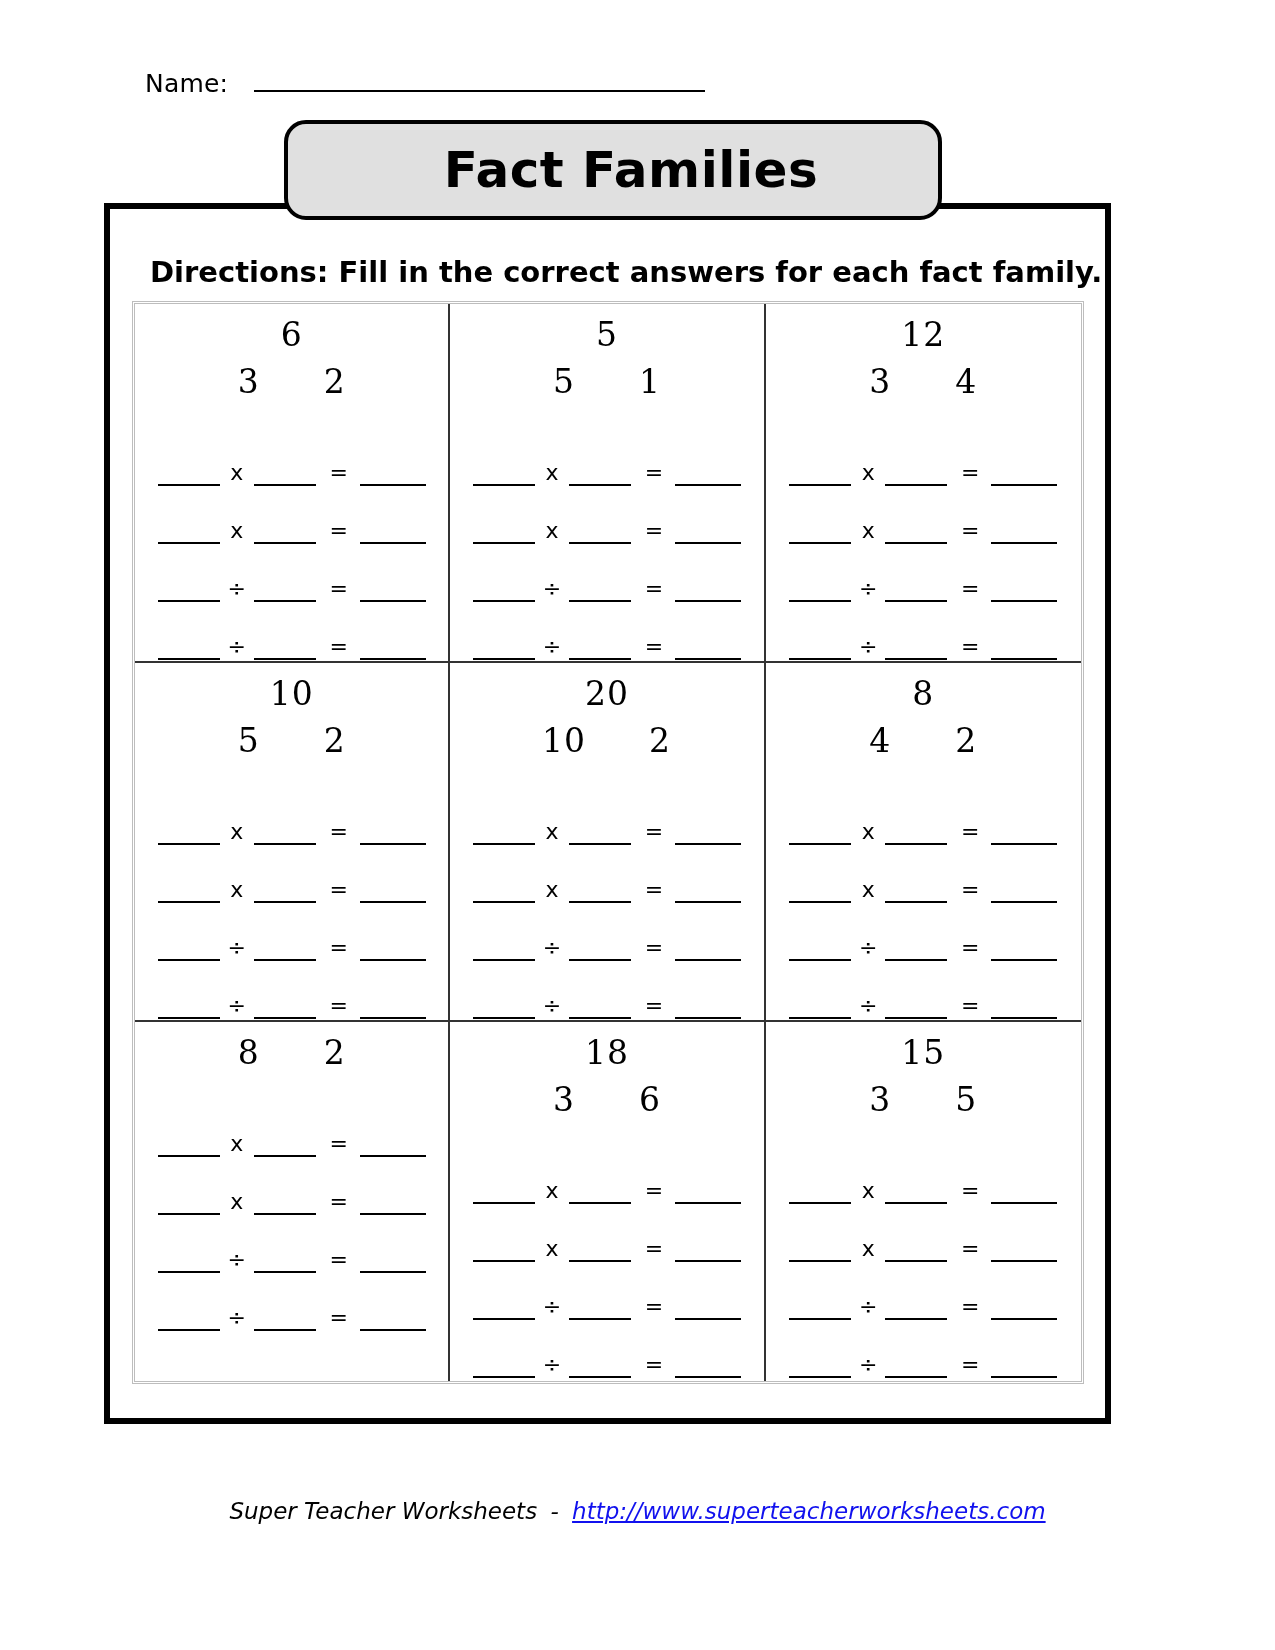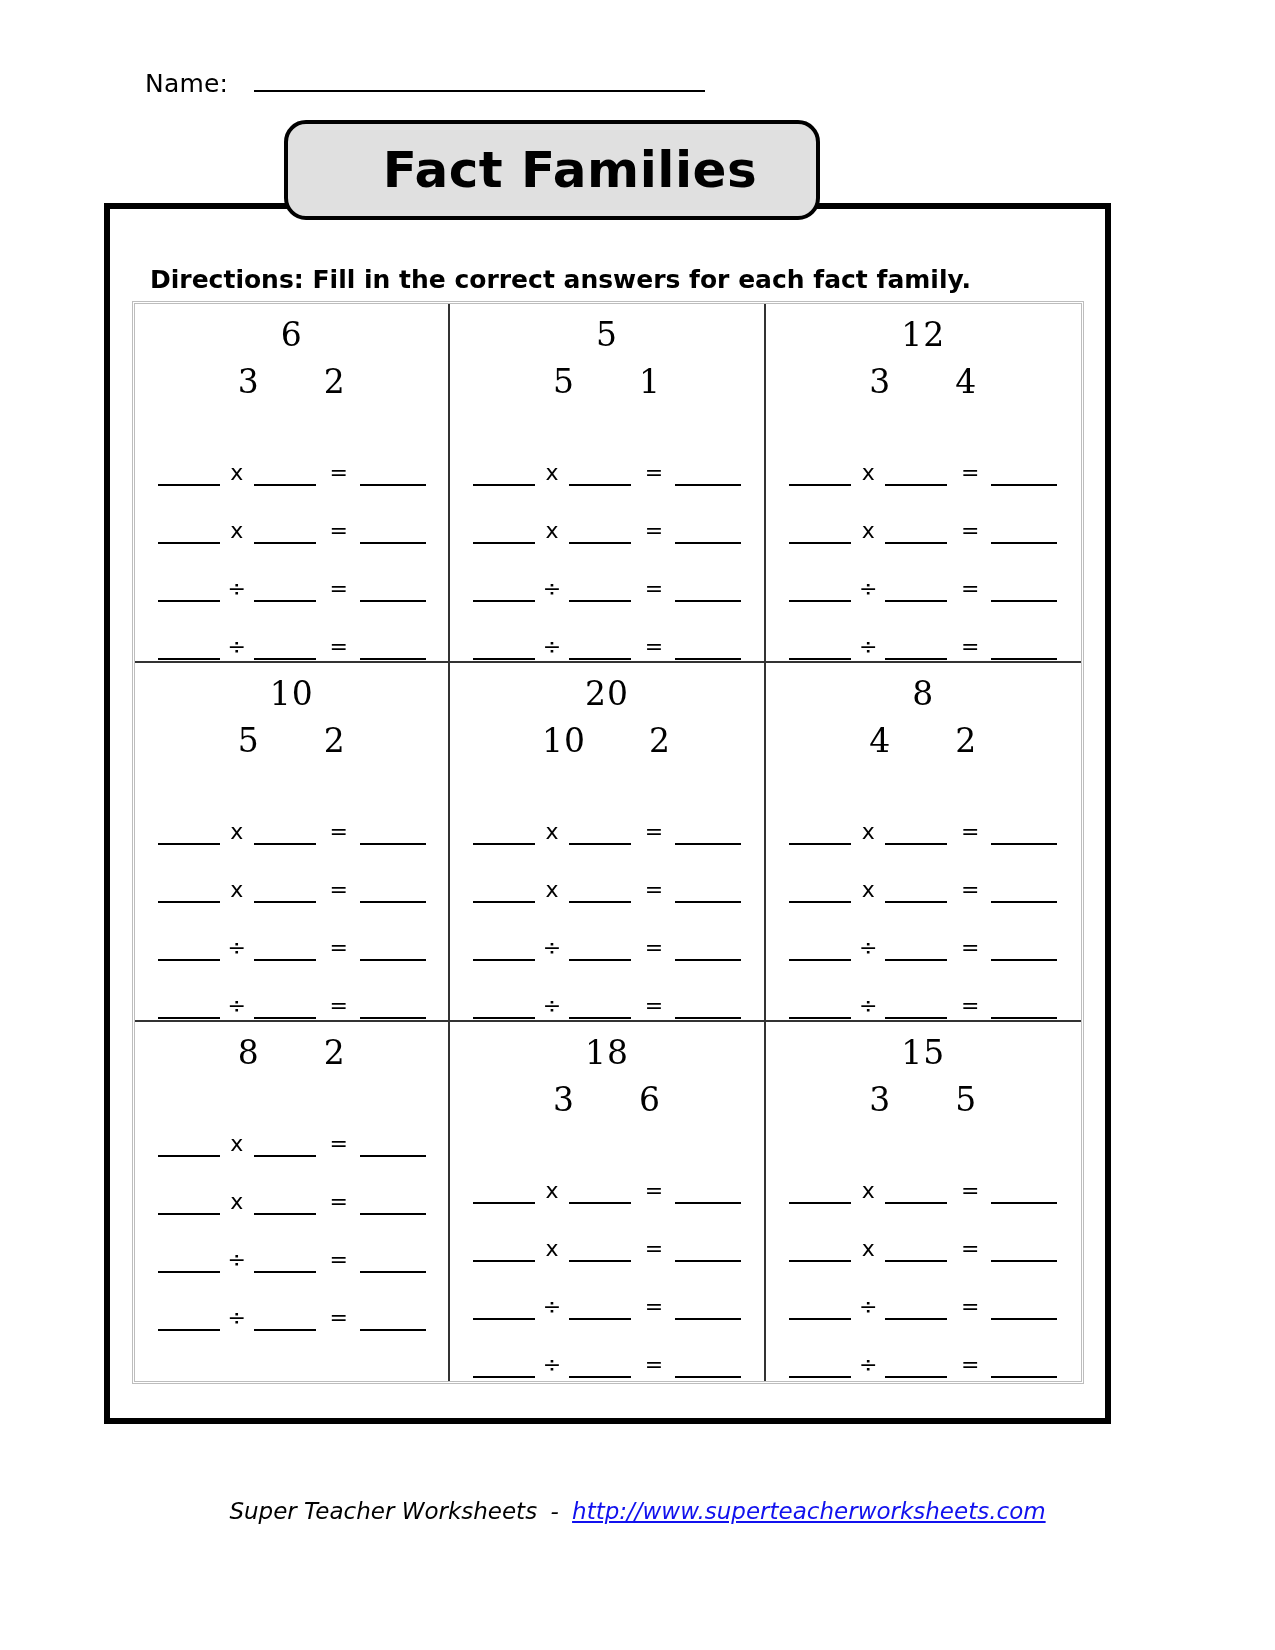--- a/index.html
+++ b/index.html
@@ -37,21 +37,21 @@
     margin-left: 26px;
     border-bottom: 2px solid #000;
     height: 22px;
   }
 
   
   .title-box {
     position: absolute;
     left: 284px;
     top: 120px;
-    width: 536px;
+    width: 658px;
     height: 100px;
     background: #e0e0e0;
     border: 4px solid #000;
     border-radius: 22px;
     box-sizing: border-box;
     display: flex;
     align-items: center;
     justify-content: center;
     z-index: 3;
     padding-left: 36px;
@@ -72,22 +72,22 @@
     height: 1221px;
     border: 6px solid #000;
     box-sizing: border-box;
     background: #ffffff;
     z-index: 1;
   }
 
   .directions {
     position: absolute;
     left: 40px;
-    top: 56px;
-    font-size: 25px;
+    top: 46px;
+    font-size: 29px;
     font-weight: bold;
     white-space: nowrap;
     font-family: "DejaVu Sans", "Liberation Sans", sans-serif;
   }
 
   
   .grid-wrap {
     position: absolute;
     left: 22px;
     top: 92px;

